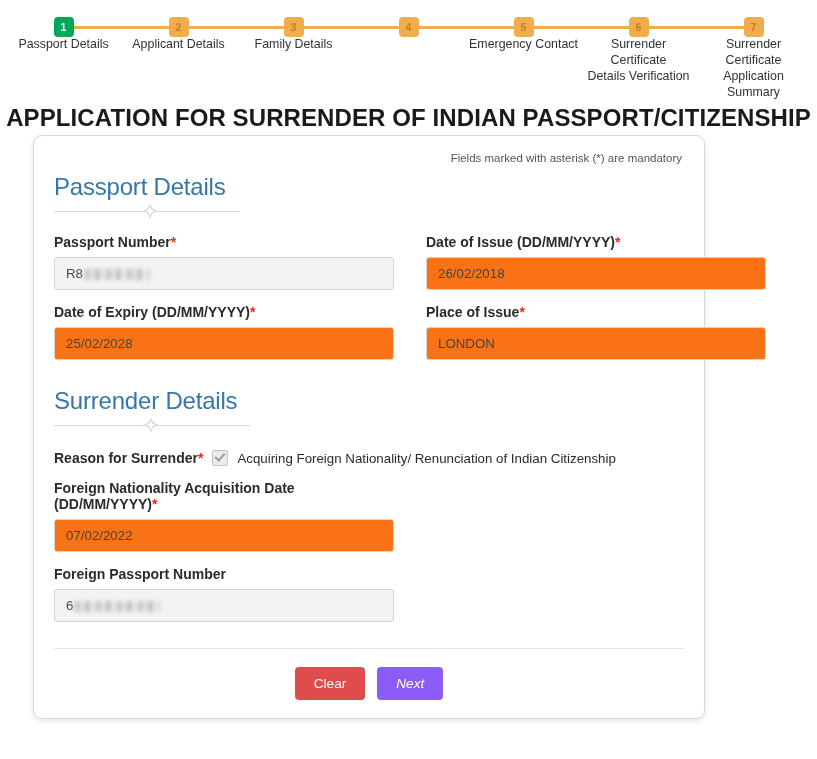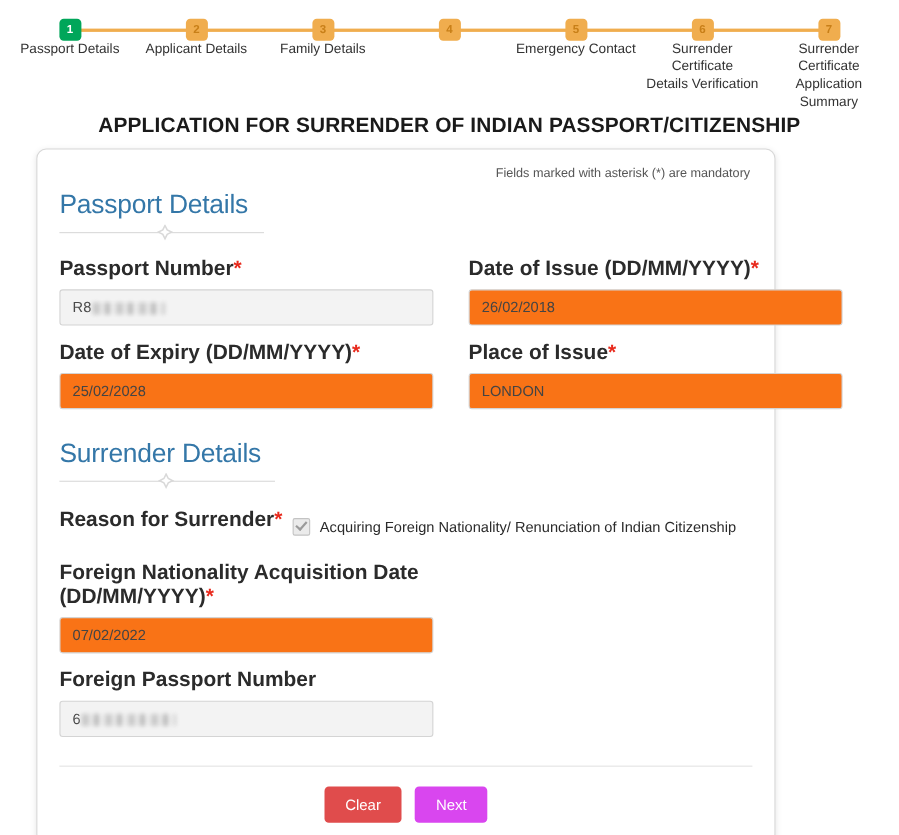--- a/index.html
+++ b/index.html
@@ -72,21 +72,21 @@
     color: #333333;
     line-height: 16px;
     padding: 0 2px;
     margin-top: 2px;
     white-space: pre-line;
   }
 
   
   .page-title {
     text-align: center;
-    font-size: 19px;
+    font-size: 24px;
     font-weight: bold;
     color: #1a1a1a;
     letter-spacing: 0.1px;
     margin: 26px 0 0 0;
   }
 
   
   .card {
     position: absolute;
     left: 33px;
@@ -143,21 +143,21 @@
   .row {
     display: flex;
     gap: 32px;
     margin-top: 14px;
   }
   .col {
     width: 340px;
     flex: 0 0 340px;
   }
   .field-label {
-    font-size: 19px;
+    font-size: 14px;
     font-weight: bold;
     color: #2b2b2b;
     display: block;
     margin-bottom: 7px;
   }
   .req { color: #e8291c; font-weight: bold; }
 
   .input {
     box-sizing: border-box;
     width: 100%;
@@ -194,21 +194,21 @@
     filter: blur(2px);
     opacity: 0.95;
   }
 
   
   .checkbox-row {
     display: flex;
     align-items: center;
     margin-top: 16px;
   }
-  .checkbox-row .field-label { margin-bottom: 12px; }
+  .checkbox-row .field-label { margin-bottom: 0; }
   .cbox {
     width: 14px;
     height: 14px;
     border: 1px solid #c3c3c3;
     border-radius: 2px;
     background: #ebebeb;
     margin: 0 9px 0 9px;
     position: relative;
     flex: 0 0 14px;
   }
@@ -244,21 +244,21 @@
     border: 0;
     border-radius: 4px;
     font-size: 13.6px;
     color: #ffffff;
     padding: 8px 19px;
     cursor: pointer;
     font-family: "Liberation Sans", sans-serif;
     line-height: 17px;
   }
   .btn-clear { background: #e04c4c; }
-  .btn-next  { background: #d946ef; }
+  .btn-next  { background: #8b5cf6; font-style: italic; }
 </style>
 </head>
 <body>
 
 <div class="stepper">
   <div class="step-track" id="step-track">
       <div class="step done">
         <div class="step-badge-row"><div class="step-line"></div><span class="step-badge">1</span></div>
         <div class="step-label">Passport Details</div>
       </div>

